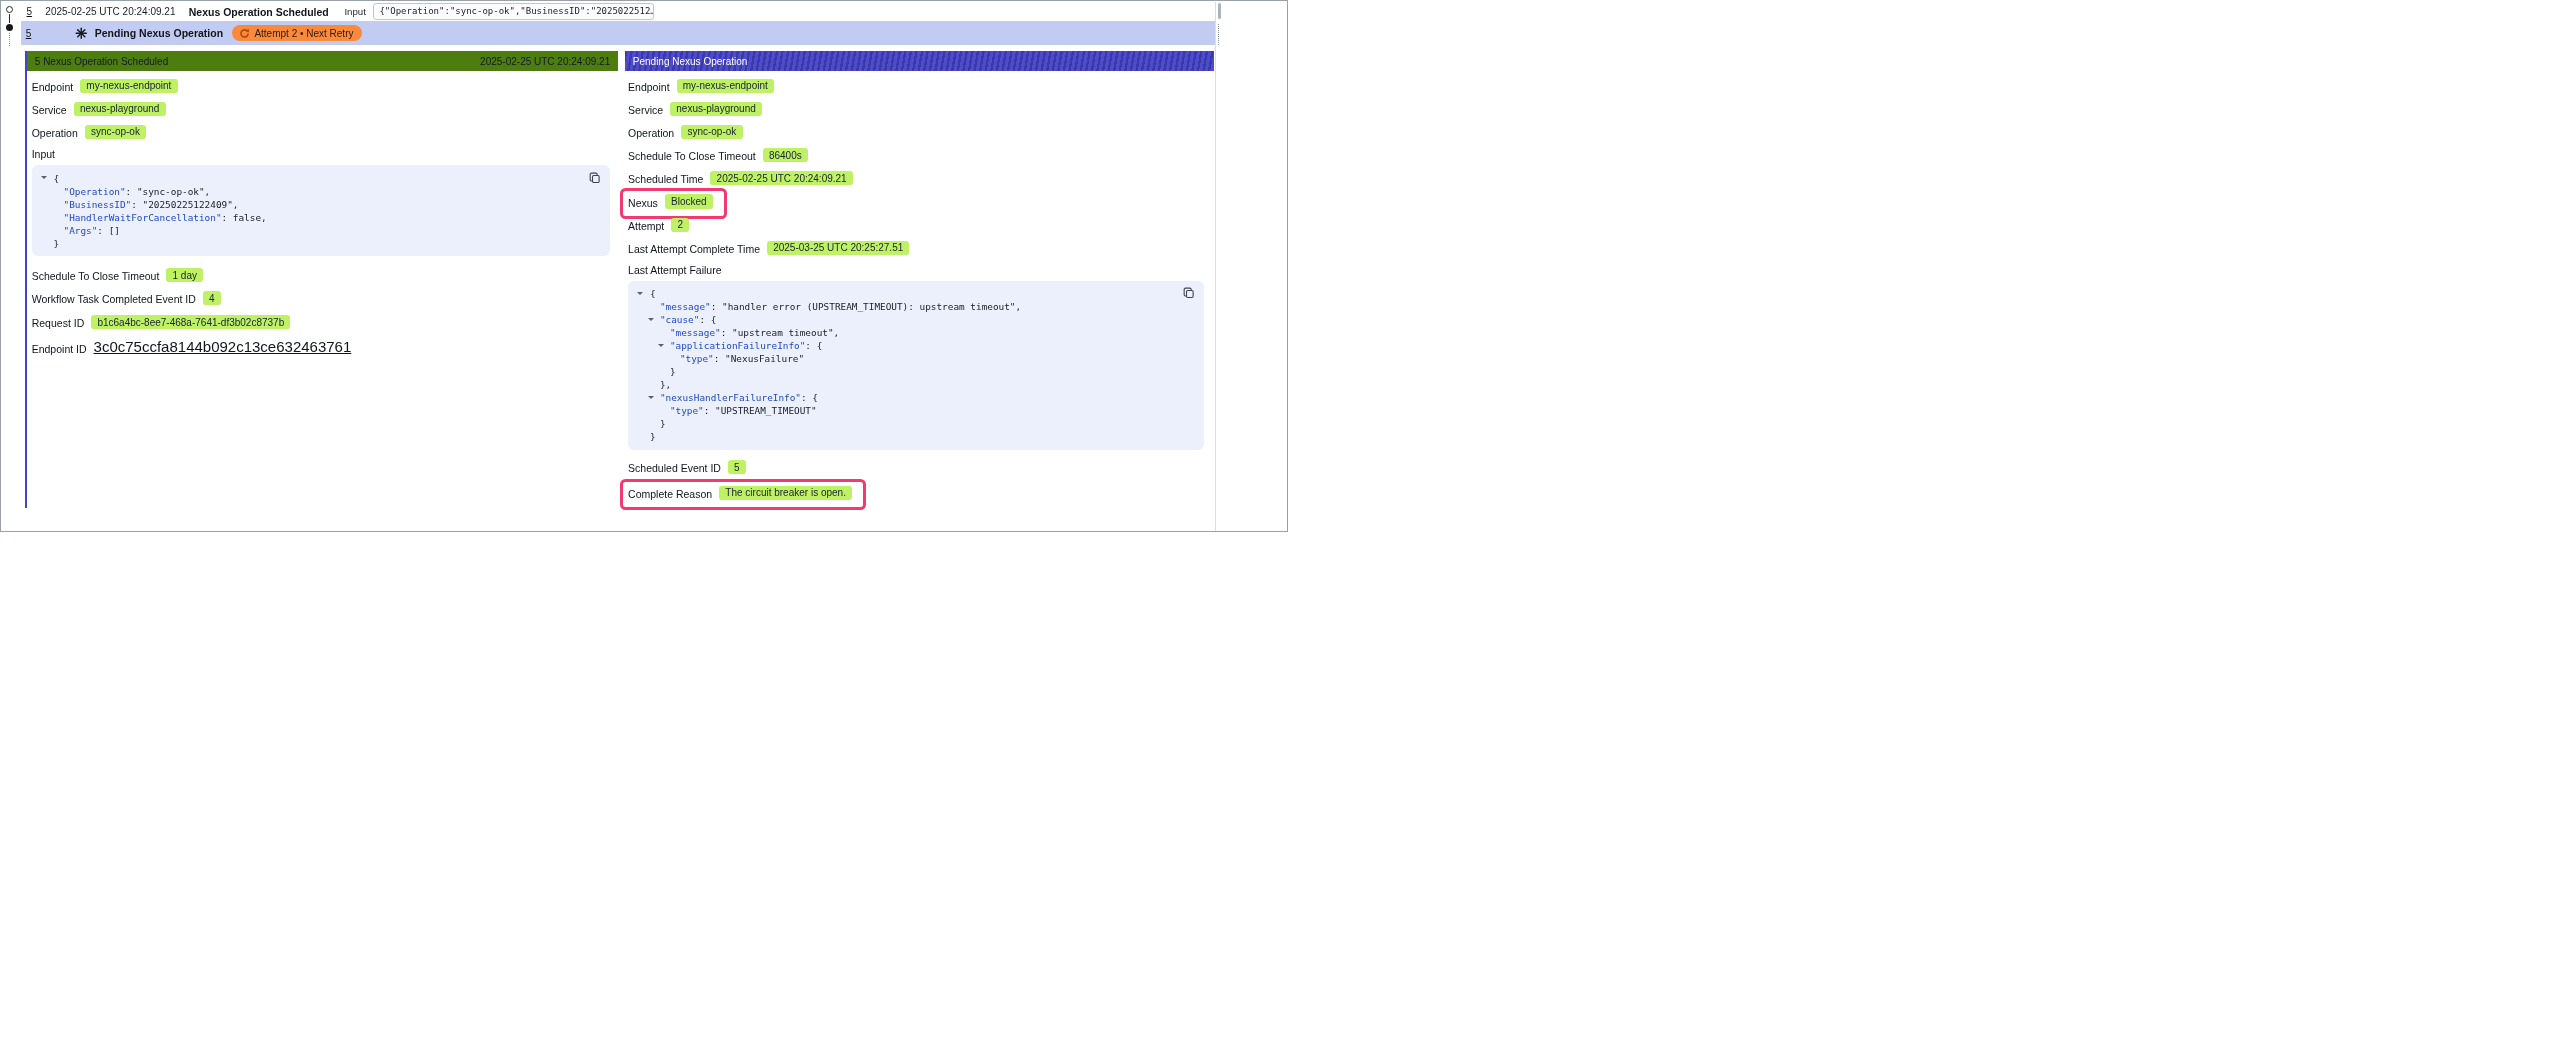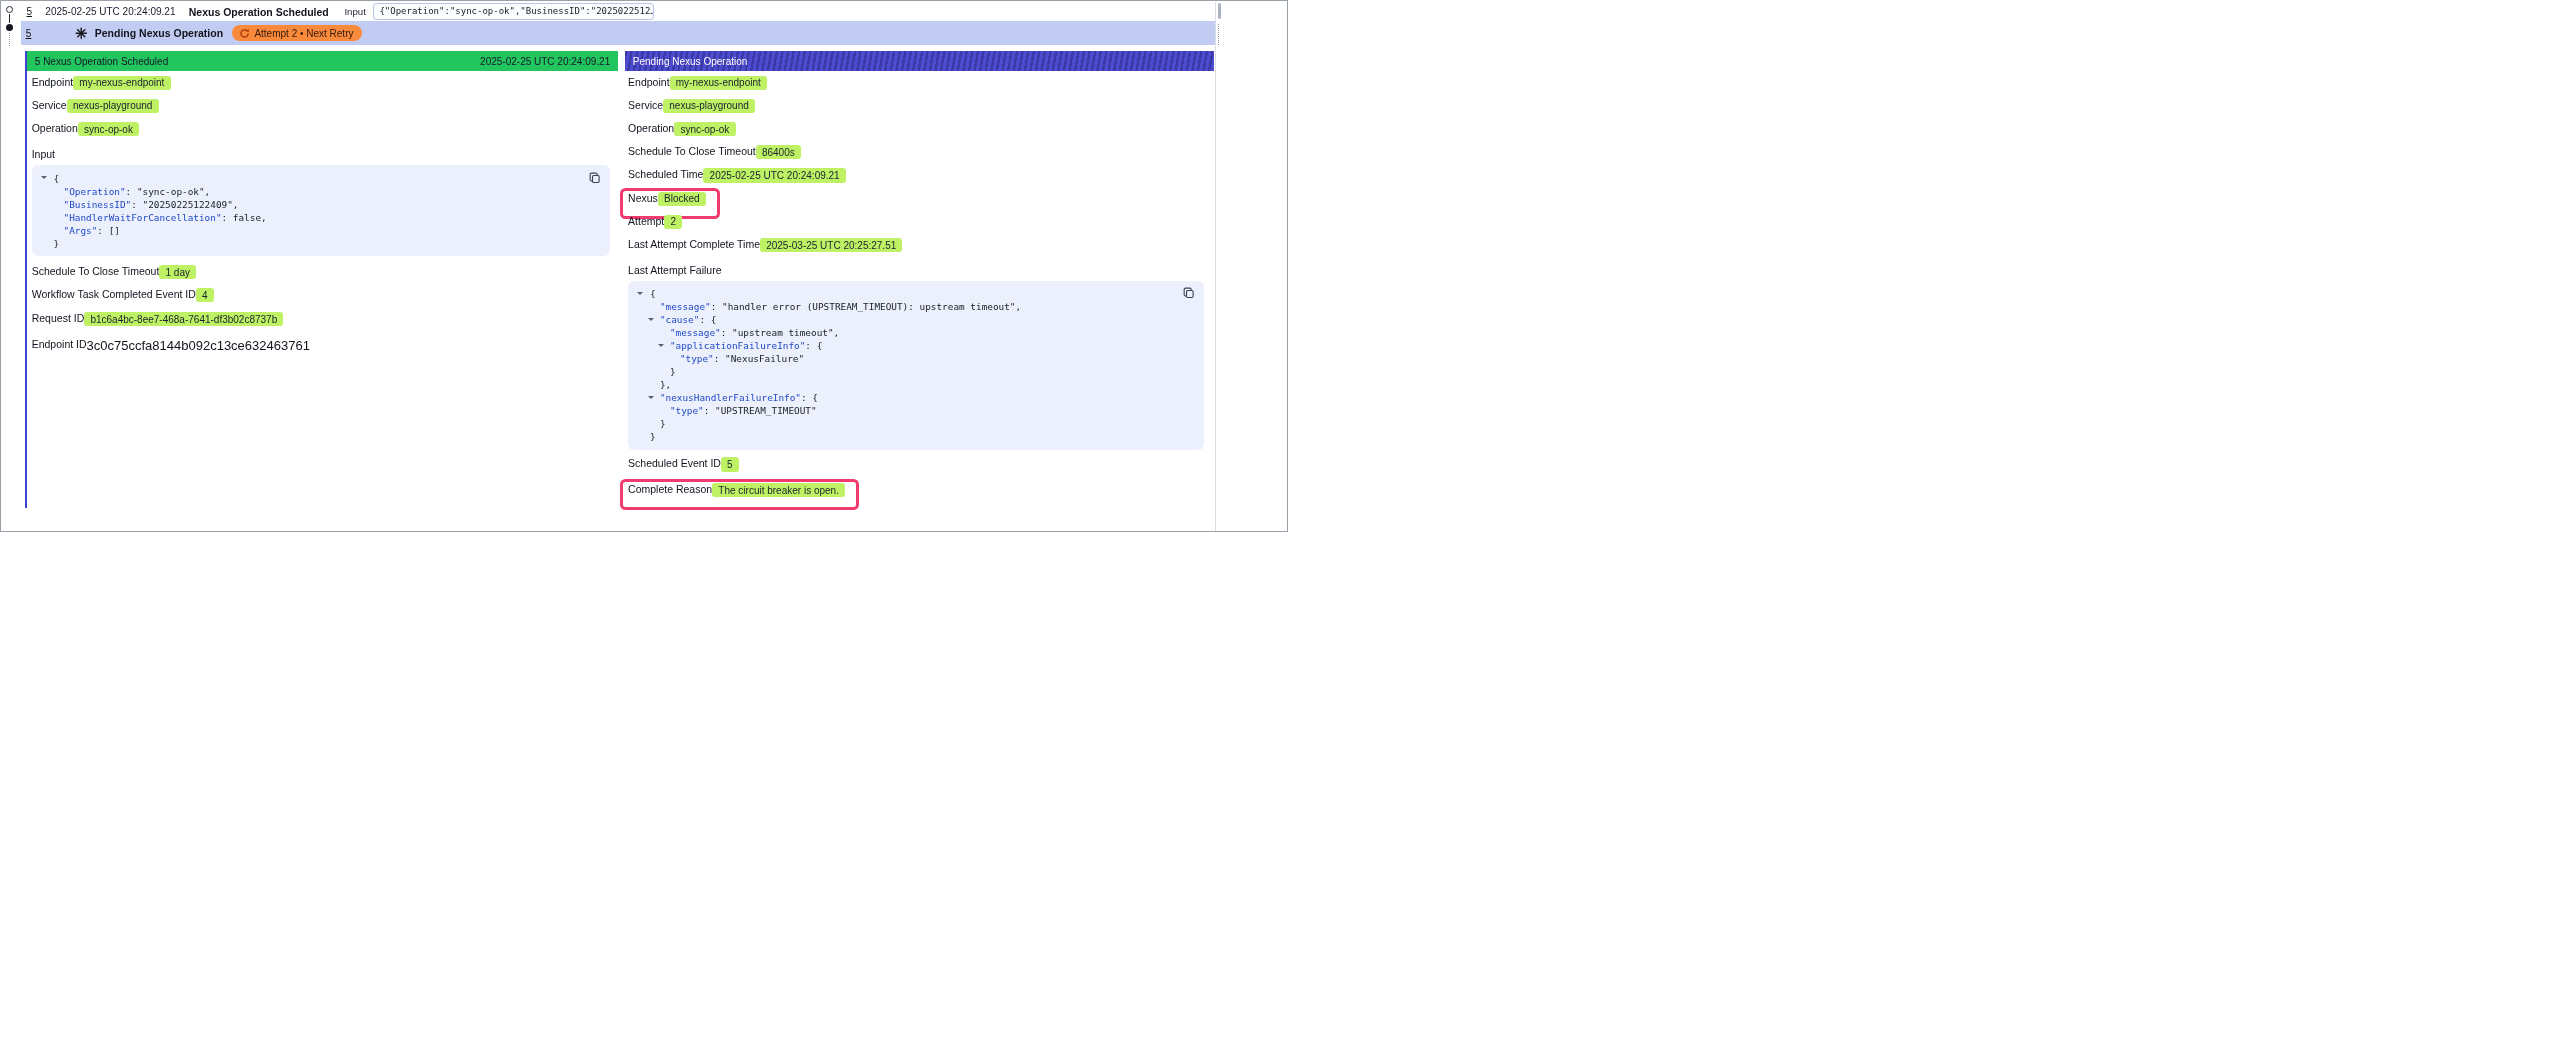--- a/index.html
+++ b/index.html
@@ -30,32 +30,32 @@
   .row2 .star{margin-left:44px;display:inline-flex}
   .row2 .evt-title{margin-left:7px}
   .retry-badge{margin-left:8.6px;display:inline-flex;align-items:center;gap:4.7px;background:#F98A3C;
                border-radius:9.4px;padding:2.3px 8.6px 2.3px 7px;font-size:10px;color:#33180A;font-weight:500;white-space:nowrap}
 
   
   .panel{position:absolute;top:50px;height:457px;background:#fff}
   .left-panel{left:24px;width:593px;border-left:2.3px solid #4145CE}
   .right-panel{left:624px;width:589px}
   .panel-header{height:20px;display:flex;align-items:center;justify-content:space-between;padding:0 7.8px;font-size:10px}
-  .left-panel .panel-header{background:#22c55e;color:#14192A}
+  .left-panel .panel-header{background:#4d7c0f;color:#14192A}
   .right-panel .panel-header{background:repeating-linear-gradient(100deg,#3B39A8 0 2.3px,#4D4BCE 2.3px 5.5px);color:#fff}
   .panel-body{padding:0 6.2px 0 4.7px}
   .right-panel .panel-body{padding-left:3.1px}
 
-  .field-row{display:flex;align-items:flex-start;height:17px;margin-top:6.2px;width:fit-content;position:relative}
+  .field-row{display:flex;align-items:flex-end;gap:7px;height:17px;margin-top:6.2px;width:fit-content;position:relative}
   .panel-body > .field-row:first-child{margin-top:4.7px}
   .mt12{margin-top:9.4px !important}
   .mt10{margin-top:7.8px !important}
   .flabel{font-size:10.5px;color:#10141E;white-space:nowrap}
   .badge{background:#bef264;border-radius:3.1px;padding:1.6px 6.2px;font-size:10px;color:#1A2130;white-space:nowrap}
-  .plain-link{font-size:13px;color:#12151D;cursor:pointer;white-space:nowrap}
+  .plain-link{font-size:15px;color:#12151D;text-decoration:underline;cursor:pointer;white-space:nowrap}
   .sec-label{font-size:10.5px;color:#10141E;height:17px;display:flex;align-items:center;margin-top:6.2px}
 
   .code-block{position:relative;background:#EBF0FC;border-radius:6.2px;margin-top:3.1px;padding:6.2px 28px 6.2px 7.8px;
               font-family:"DejaVu Sans Mono","Liberation Mono",monospace;font-size:9.4px;color:#191D26}
   .left-panel .code-block{margin-right:1.6px}
   .right-panel .code-block{margin-right:3.9px}
   .code-line{position:relative;line-height:13px;white-space:pre}
   .chev{position:absolute;top:4.7px;width:0;height:0;border-left:3.1px solid transparent;border-right:3.1px solid transparent;
         border-top:3.9px solid #59606E;cursor:pointer}
   .code-text{display:inline-block}

